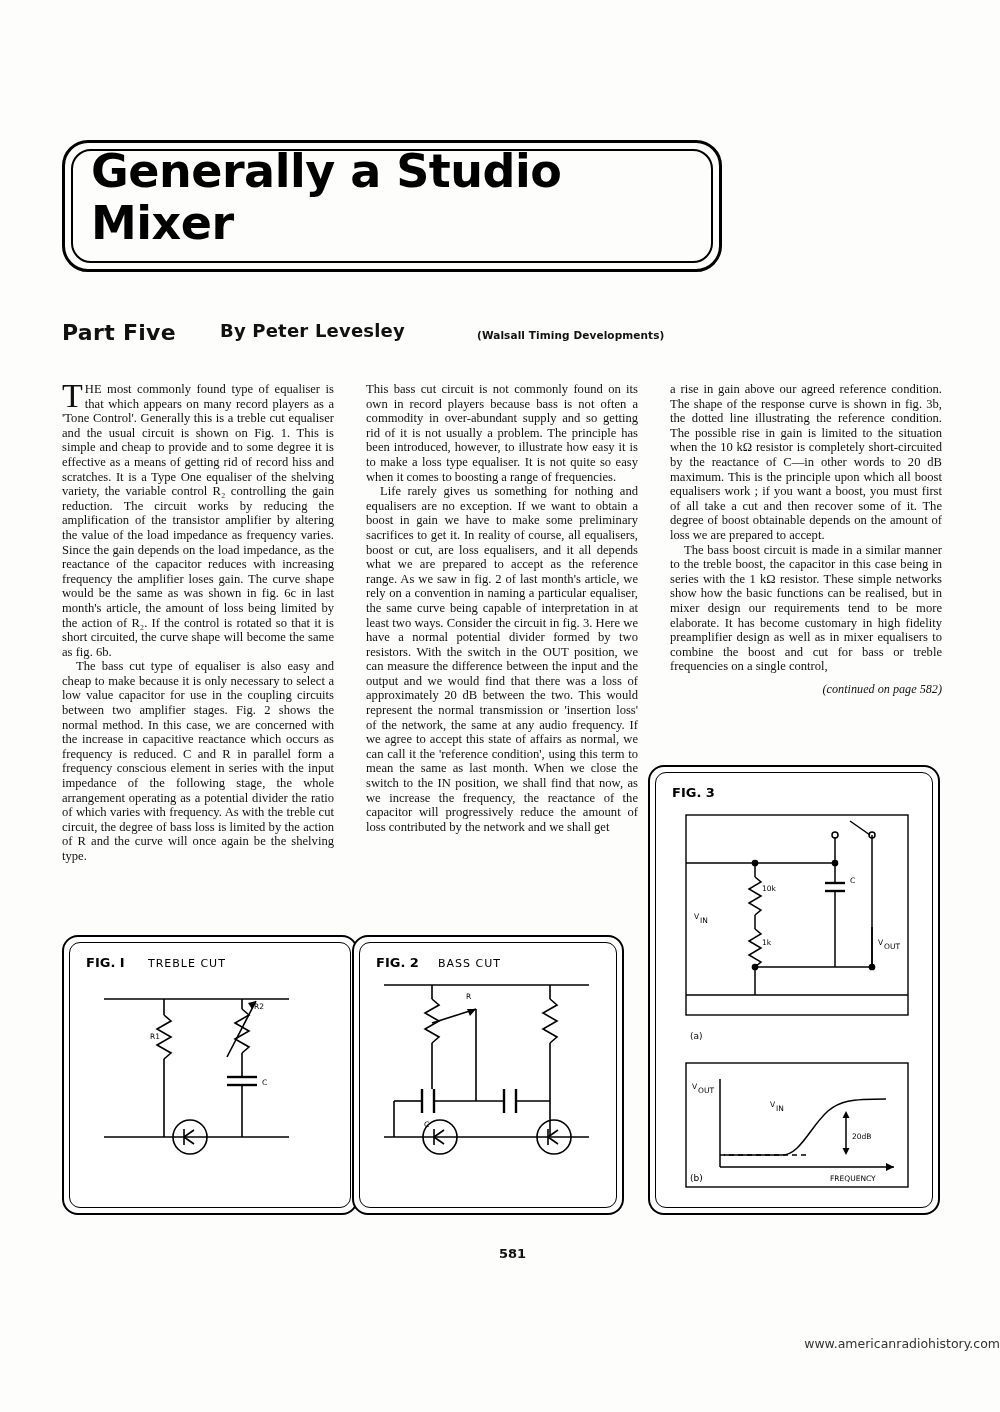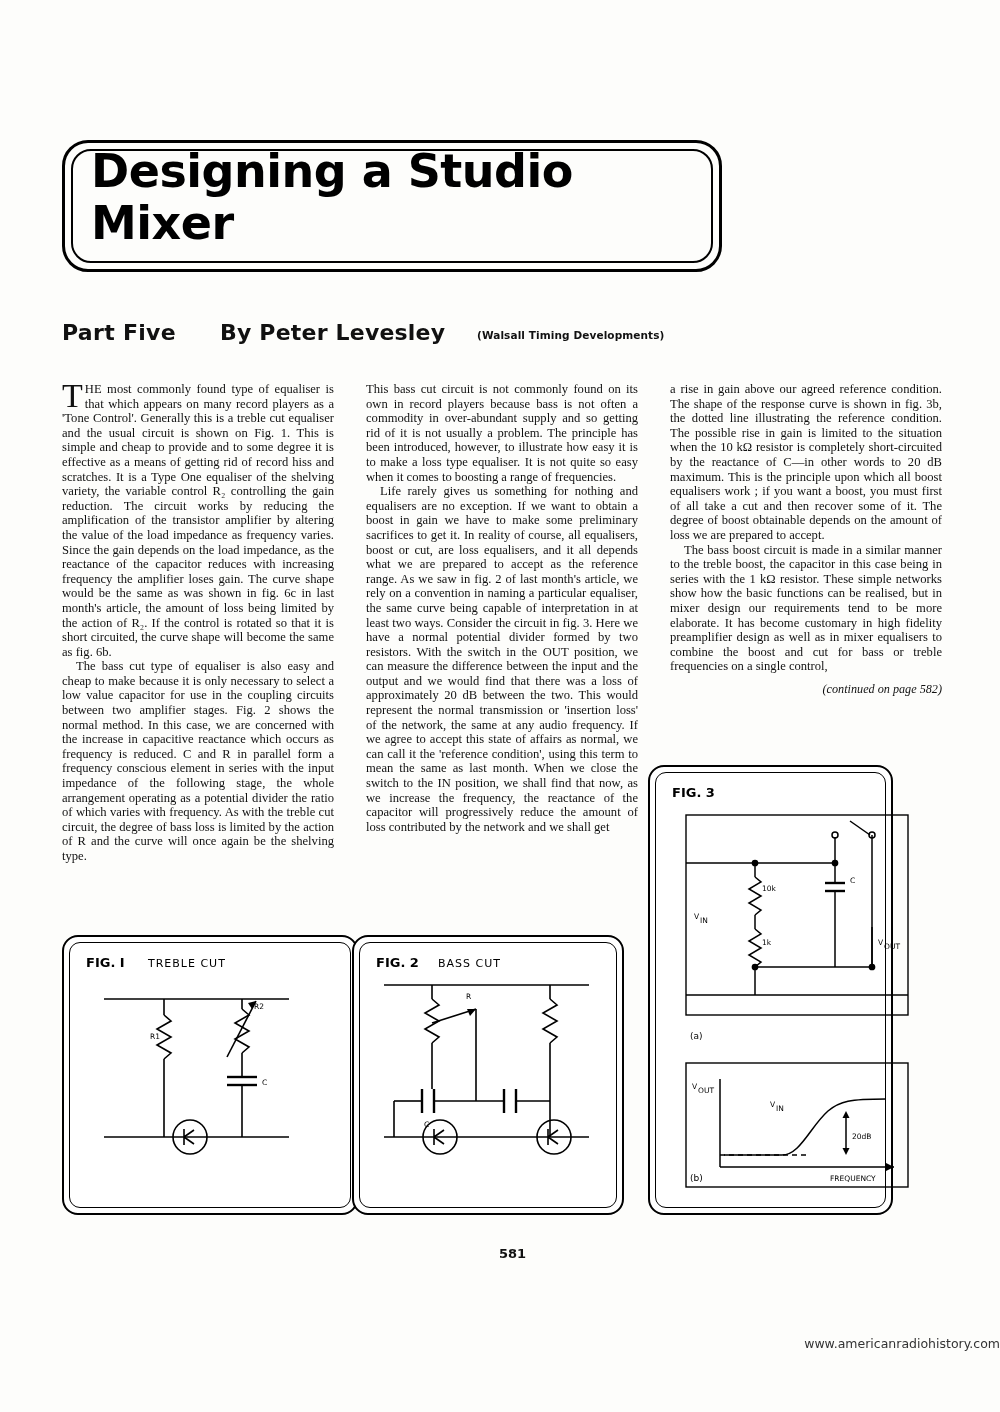--- a/index.html
+++ b/index.html
@@ -70,21 +70,21 @@
     left: 0;
     top: 0;
     font-size: 22px;
     font-weight: bold;
     letter-spacing: 0.3px;
   }
   .byline .author {
     position: absolute;
     left: 158px;
     top: 0;
-    font-size: 22px;
+    font-size: 18px;
     font-weight: bold;
     letter-spacing: 0.2px;
   }
   .byline .company {
     position: absolute;
     left: 415px;
     top: 9px;
     font-size: 10.5px;
     font-weight: bold;
     letter-spacing: 0.1px;
@@ -154,21 +154,21 @@
   }
   .fig-sub {
     position: absolute;
     font-family: "DejaVu Sans", sans-serif;
     font-size: 11px;
     letter-spacing: 1px;
     color: #000;
   }
   #fig1 { left: 62px; top: 935px; width: 296px; height: 280px; }
   #fig2 { left: 352px; top: 935px; width: 272px; height: 280px; }
-  #fig3 { left: 648px; top: 765px; width: 245px; height: 450px; }
+  #fig3 { left: 648px; top: 765px; width: 292px; height: 450px; }
 
   .page-number {
     position: absolute;
     left: 0; right: 0;
     top: 1246px;
     text-align: center;
     font-family: "DejaVu Sans", sans-serif;
     font-weight: bold;
     font-size: 13px;
     margin-left: 25px;
@@ -186,21 +186,21 @@
   .lbl { font-family: "DejaVu Sans", sans-serif; font-size: 9px; fill: #000; }
   .lbl-sm { font-family: "DejaVu Sans", sans-serif; font-size: 7.5px; fill: #000; }
 </style>
 </head>
 <body>
 
 <div class="page">
 
   <div class="title-banner">
     <div class="inner">
-      <div class="title-text">Designing a Studio
+      <div class="title-text">Generally a Studio
 Mixer</div>
     </div>
   </div>
 
   <div class="byline">
     <div class="part">Part Five</div>
     <div class="author">By Peter Levesley</div>
     <div class="company">(Walsall Timing Developments)</div>
   </div>
 

